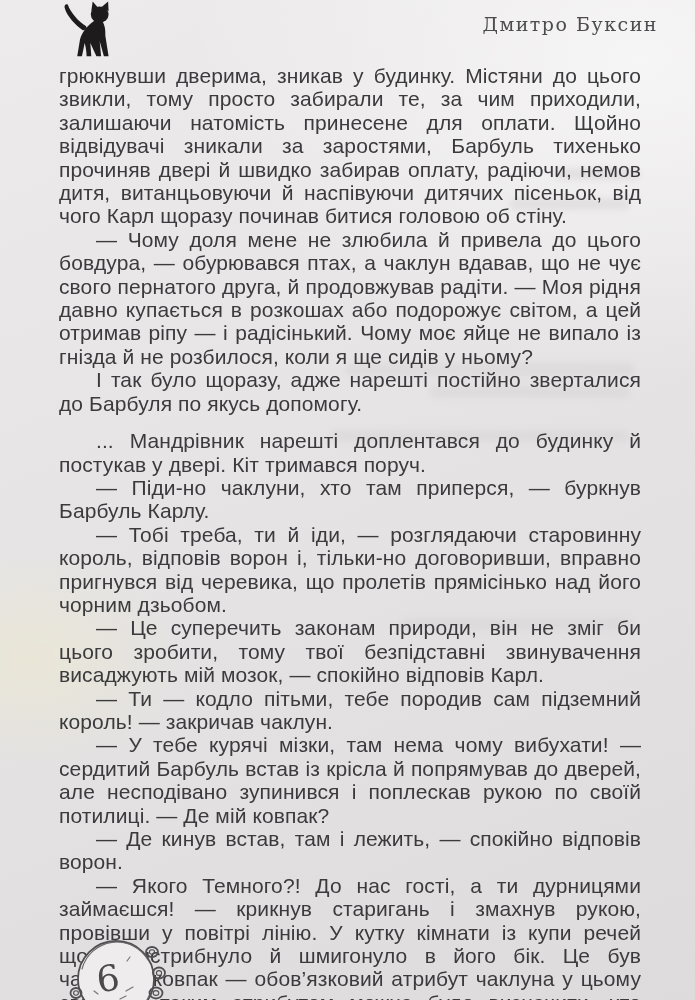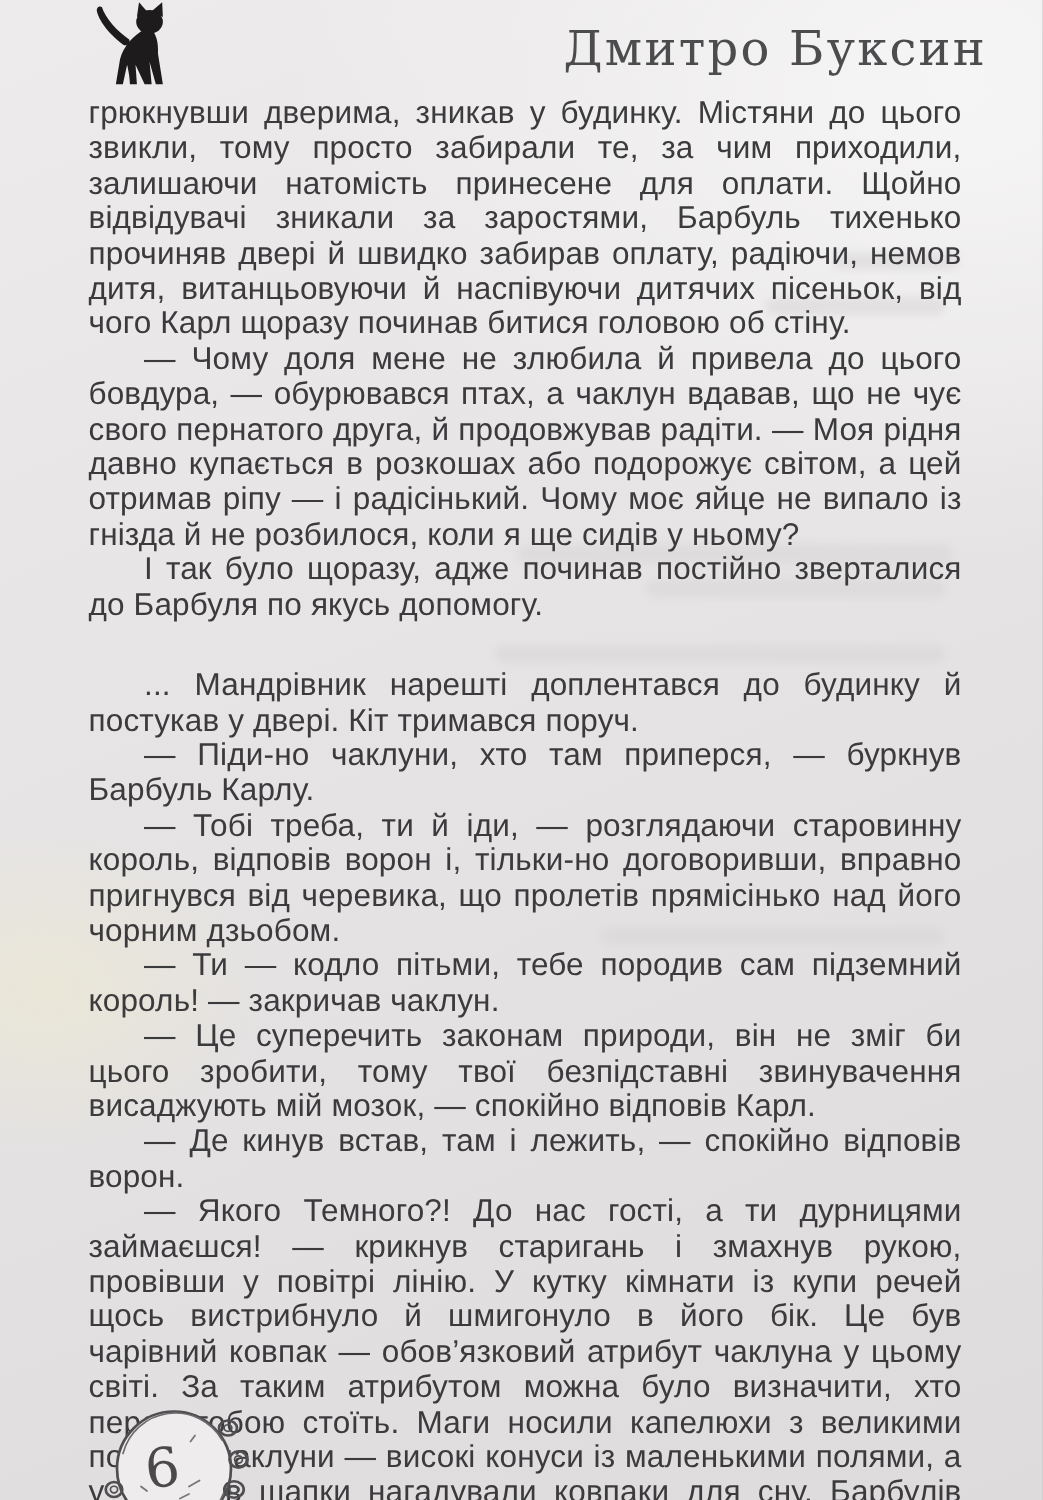--- a/index.html
+++ b/index.html
@@ -26,21 +26,21 @@
     left: 54px;
     top: 1px;
     width: 68px;
     height: 58px;
   }
   .author {
     position: absolute;
     top: 13px;
     right: 37px;
     font-family: "DejaVu Serif", "Liberation Serif", serif;
-    font-size: 32px;
+    font-size: 19px;
     font-weight: 400;
     letter-spacing: 1.5px;
     color: #4c4b4d;
     white-space: nowrap;
   }
 
   
   .text-column {
     position: absolute;
     left: 59px;
@@ -50,21 +50,21 @@
     line-height: 23.4px;
     color: #3b3a3c;
     text-align: justify;
     letter-spacing: 0.1px;
   }
   .text-column p {
     margin: 0;
     padding: 0;
   }
   .text-column p.indent { text-indent: 37px; }
-  .text-column p.section-gap { margin-top: 30px; }
+  .text-column p.section-gap { margin-top: 14px; }
 
   
   .tambourine {
     position: absolute;
     left: 64px;
     top: 931px;
     width: 108px;
     height: 90px; 
   }
   .page-number-glyph {
@@ -113,26 +113,27 @@
   <div class="bleed" style="left:555px; top:168px; width:85px; height:12px;"></div>
   <div class="bleed" style="left:510px; top:198px; width:120px; height:12px;"></div>
   <div class="bleed" style="left:345px; top:363px; width:290px; height:13px;"></div>
   <div class="bleed" style="left:430px; top:386px; width:200px; height:12px;"></div>
   <div class="bleed" style="left:330px; top:430px; width:300px; height:12px;"></div>
   <div class="bleed" style="left:400px; top:618px; width:230px; height:12px;"></div>
 
   <div class="text-column">
     <p>грюкнувши дверима, зникав у будинку. Містяни до цього звикли, тому просто забирали те, за чим приходили, залишаючи натомість принесене для оплати. Щойно відвідувачі зникали за заростями, Барбуль тихенько прочиняв двері й швидко забирав оплату, радіючи, немов дитя, витанцьовуючи й наспівуючи дитячих пісеньок, від чого Карл щоразу починав битися головою об стіну.</p>
     <p class="indent">— Чому доля мене не злюбила й привела до цього бовдура, — обурювався птах, а чаклун вдавав, що не чує свого пернатого друга, й продовжував радіти. — Моя рідня давно купається в розкошах або подорожує світом, а цей отримав ріпу — і радісінький. Чому моє яйце не випало із гнізда й не розбилося, коли я ще сидів у ньому?</p>
-    <p class="indent">І так було щоразу, адже починав постійно зверталися до Барбуля по якусь допомогу.</p>
+    <p class="indent">І так було щоразу, адже нарешті постійно зверталися до Барбуля по якусь допомогу.</p>
     <p class="indent section-gap">... Мандрівник нарешті доплентався до будинку й постукав у двері. Кіт тримався поруч.</p>
     <p class="indent">— Піди-но чаклуни, хто там приперся, — буркнув Барбуль Карлу.</p>
     <p class="indent">— Тобі треба, ти й іди, — розглядаючи старовинну король, відповів ворон і, тільки-но договоривши, вправно пригнувся від черевика, що пролетів прямісінько над його чорним дзьобом.</p>
+    <p class="indent">— Це суперечить законам природи, він не зміг би цього зробити, тому твої безпідставні звинувачення висаджують мій мозок, — спокійно відповів Карл.</p>
     <p class="indent">— Ти — кодло пітьми, тебе породив сам підземний король! — закричав чаклун.</p>
-    <p class="indent">— Це суперечить законам природи, він не зміг би цього зробити, тому твої безпідставні звинувачення висаджують мій мозок, — спокійно відповів Карл.</p>
+    <p class="indent">— У тебе курячі мізки, там нема чому вибухати! — сердитий Барбуль встав із крісла й попрямував до дверей, але несподівано зупинився і поплескав рукою по своїй потилиці. — Де мій ковпак?</p>
     <p class="indent">— Де кинув встав, там і лежить, — спокійно відповів ворон.</p>
     <p class="indent">— Якого Темного?! До нас гості, а ти дурницями займаєшся! — крикнув старигань і змахнув рукою, провівши у повітрі лінію. У кутку кімнати із купи речей щось вистрибнуло й шмигонуло в його бік. Це був чарівний ковпак — обов’язковий атрибут чаклуна у цьому світі. За таким атрибутом можна було визначити, хто перед тобою стоїть. Маги носили капелюхи з великими полями, чаклуни — високі конуси із маленькими полями, а у чародіїв шапки нагадували ковпаки для сну. Барбулів ковпак був із синього оксамиту з вишитими</p>
   </div>
 
   <svg class="tambourine" viewBox="0 0 108 90" aria-hidden="true">
     <g fill="none" stroke="#4f4e50" stroke-width="1.8" stroke-linecap="round">
 
       <circle cx="52" cy="48" r="38" fill="#eeecec"></circle>
       <path d="M18,38 A36,36 0 0 1 84,29" stroke="#6b6a6c" stroke-width="1.1"></path>
       <path d="M87,58 A36,36 0 0 1 30,80" stroke="#6b6a6c" stroke-width="1.1"></path>

